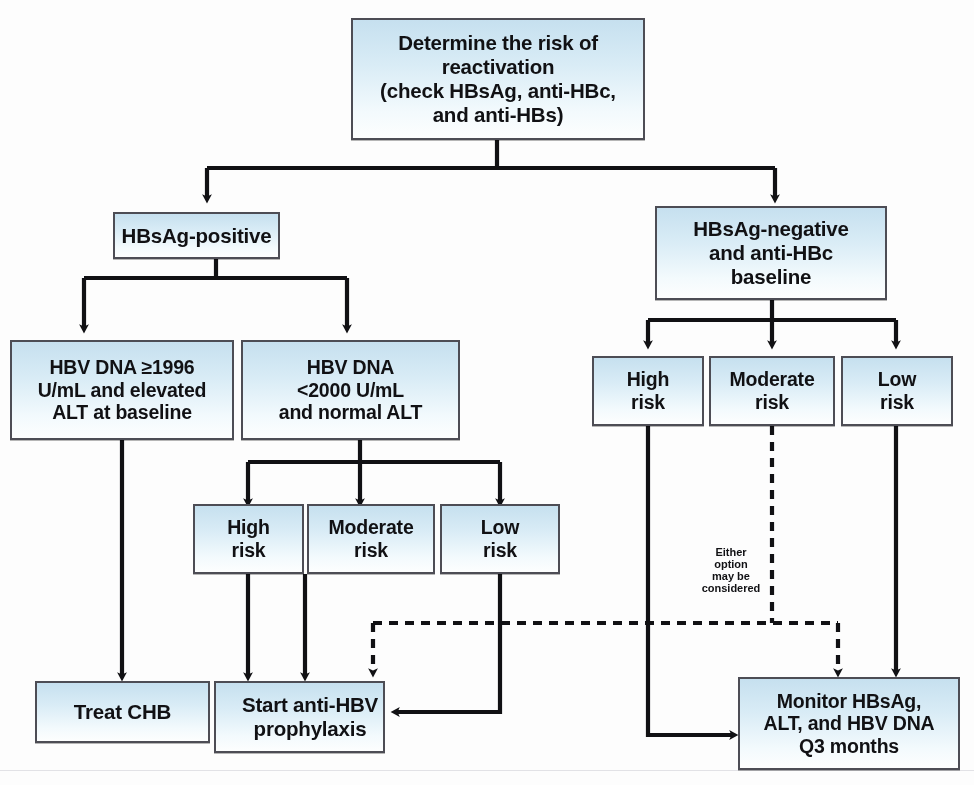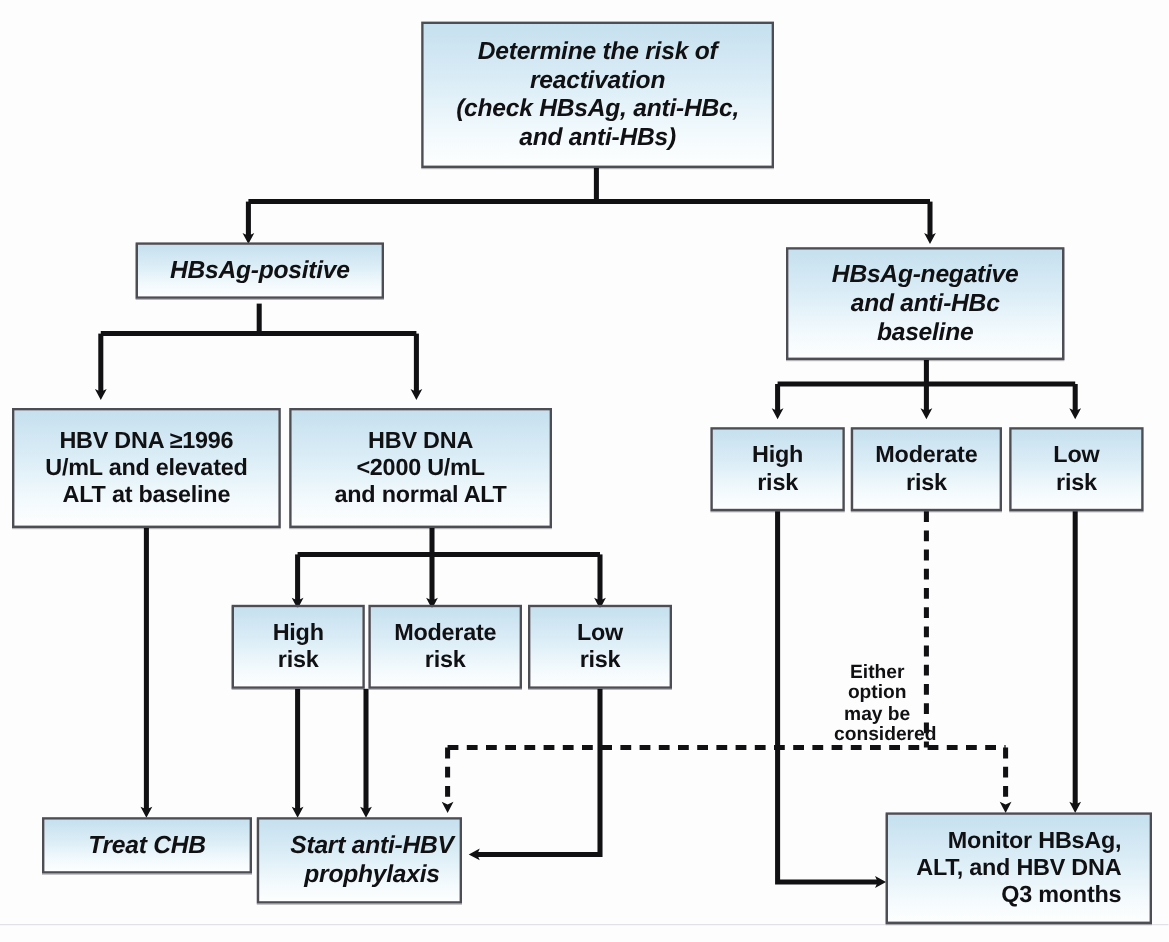--- a/index.html
+++ b/index.html
@@ -46,26 +46,26 @@
     font-weight: bold;
     line-height: 1.16;
     letter-spacing: -0.2px;
     z-index: 3;
   }
   .node .txt {
     display: block;
     white-space: pre-line;
     padding: 0 4px;
   }
-  .fs-20 { font-size: 20.5px; font-style: italic; }
+  .fs-20 { font-size: 20.5px; }
   .fs-19 { font-size: 19.5px; }
   .note {
     position: absolute;
     font-weight: bold;
-    font-size: 16px;
+    font-size: 11px;
     line-height: 1.1;
     color: #111114;
     text-align: center;
     white-space: pre-line;
     z-index: 4;
   }
 </style>
 </head>
 <body>
 
@@ -125,21 +125,21 @@
     </g>
   </svg>
 
   <div class="node fs-20" style="left:351px; top:18px; width:294px; height:122px;">
     <span class="txt">Determine the risk of
 reactivation
 (check HBsAg, anti-HBc,
 and anti-HBs)</span>
   </div>
 
-  <div class="node fs-20" style="left:113px; top:202px; width:207px; height:47px;">
+  <div class="node fs-20" style="left:113px; top:212px; width:167px; height:47px;">
     <span class="txt">HBsAg-positive</span>
   </div>
 
   <div class="node fs-20" style="left:655px; top:206px; width:232px; height:94px;">
     <span class="txt">HBsAg-negative
 and anti-HBc
 baseline</span>
   </div>
 
   <div class="node fs-19" style="left:10px; top:340px; width:224px; height:100px;">
@@ -177,30 +177,30 @@
   <div class="node fs-19" style="left:709px; top:356px; width:126px; height:70px;">
     <span class="txt">Moderate
 risk</span>
   </div>
 
   <div class="node fs-19" style="left:841px; top:356px; width:112px; height:70px;">
     <span class="txt">Low
 risk</span>
   </div>
 
-  <div class="node fs-20" style="left:35px; top:681px; width:175px; height:47px;">
+  <div class="node fs-20" style="left:35px; top:681px; width:175px; height:62px;">
     <span class="txt">Treat CHB</span>
   </div>
 
   <div class="node fs-20" style="left:214px; top:681px; width:171px; height:72px;padding-left:21px;">
     <span class="txt">Start anti-HBV
 prophylaxis</span>
   </div>
 
-  <div class="node fs-19" style="left:738px; top:677px; width:222px; height:93px;text-align:right;">
+  <div class="node fs-19" style="left:738px; top:677px; width:222px; height:93px;">
     <span class="txt">Monitor HBsAg,
 ALT, and HBV DNA
 Q3 months</span>
   </div>
 
   <div class="note" style="left:695px; top:534px; width:72px;">
     <span>Either
 option
 may be
 considered</span>

